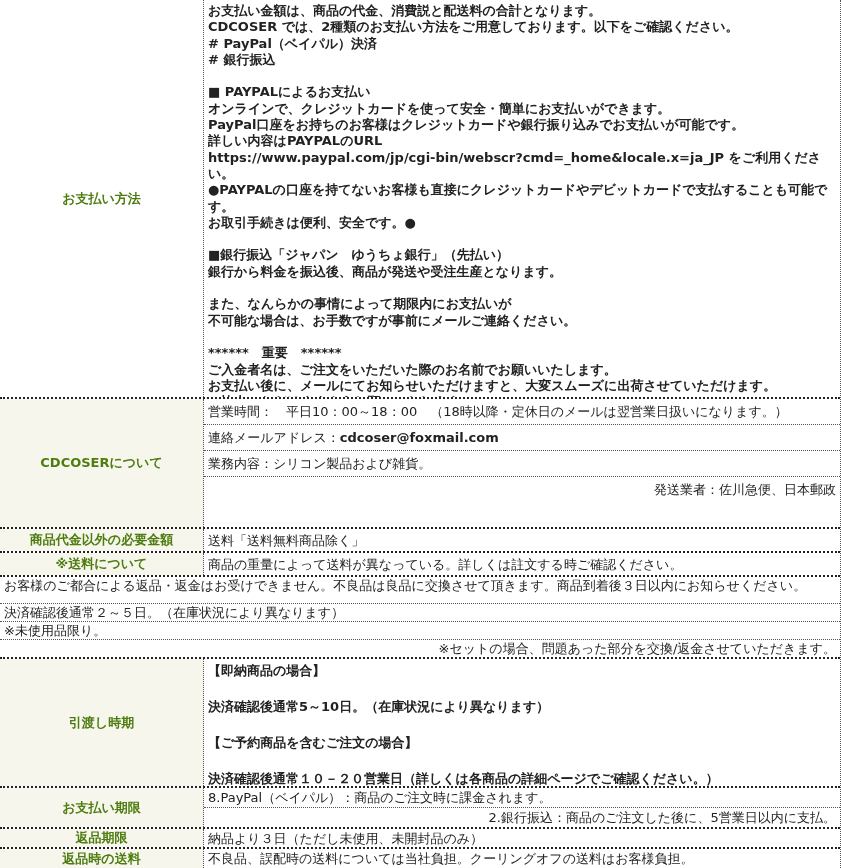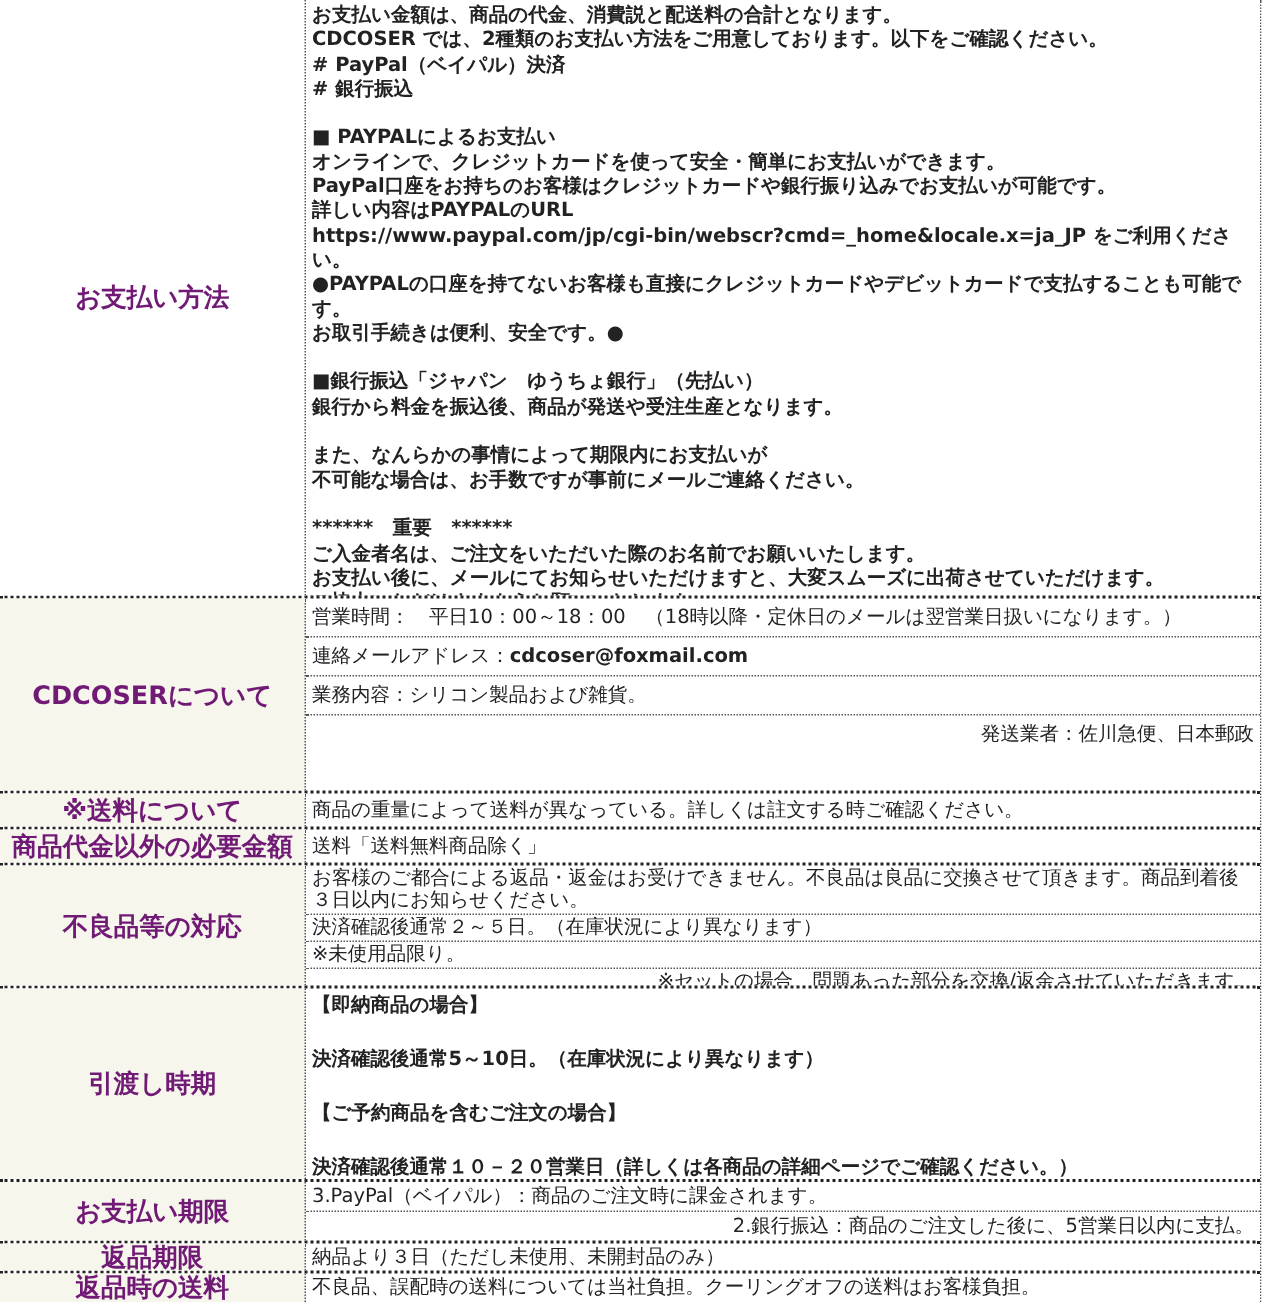--- a/index.html
+++ b/index.html
@@ -17,24 +17,24 @@
   .row {
     display:flex;
     border-top:2px dotted #222;
     width:100%;
   }
   .row.first { border-top:none; }
   .label-cell {
     width:204px; min-width:204px;
     display:flex; align-items:center; justify-content:center;
     font-weight:bold;
-    font-size:17px;
+    font-size:13px;
     background:#f7f6ec;
     border-right:1px dotted #555;
-    color:#701a75;
+    color:#4d7c0f;
   }
   .label-cell.plain { background:#fff; }
   .content-cell {
     flex:1;
     font-size:13px;
     color:#222;
     overflow:hidden;
   }
   .multiline {
     white-space:pre-wrap;
@@ -110,36 +110,35 @@
   <div class="row h-about">
     <div class="label-cell">CDCOSERについて</div>
     <div class="content-cell">
       <div class="subrow about-subrow">営業時間：　平日10：00～18：00　（18時以降・定休日のメールは翌営業日扱いになります。）</div>
       <div class="subrow about-subrow"><span>連絡メールアドレス：</span><span class="email-bold">cdcoser@foxmail.com</span></div>
       <div class="subrow about-subrow">業務内容：シリコン製品および雑貨。</div>
       <div class="subrow about-subrow">発送業者：佐川急便、日本郵政</div>
     </div>
   </div>
 
+  <div class="row h-fee">
+    <div class="label-cell">商品代金以外の必要金額</div>
+    <div class="content-cell">
+      <div class="single-line">送料「送料無料商品除く」</div>
+    </div>
+  </div>
+
   <div class="row h-shipnote">
     <div class="label-cell">※送料について</div>
     <div class="content-cell">
       <div class="single-line">商品の重量によって送料が異なっている。詳しくは註文する時ご確認ください。</div>
     </div>
   </div>
 
-  <div class="row h-fee">
-    <div class="label-cell">商品代金以外の必要金額</div>
-    <div class="content-cell">
-      <div class="single-line">送料「送料無料商品除く」</div>
-    </div>
-  </div>
-
   <div class="row h-defect">
-    <div class="label-cell">不良品等の対応</div>
     <div class="content-cell defect-col">
       <div class="subrow compact defect-first">お客様のご都合による返品・返金はお受けできません。不良品は良品に交換させて頂きます。商品到着後３日以内にお知らせください。</div>
       <div class="subrow compact">決済確認後通常２～５日。（在庫状況により異なります）</div>
       <div class="subrow compact">※未使用品限り。</div>
       <div class="subrow compact">※セットの場合、問題あった部分を交換/返金させていただきます。</div>
     </div>
   </div>
 
   <div class="row h-delivery">
     <div class="label-cell">引渡し時期</div>
@@ -150,21 +149,21 @@
 
 【ご予約商品を含むご注文の場合】
 
 決済確認後通常１０－２０営業日（詳しくは各商品の詳細ページでご確認ください。）</div>
     </div>
   </div>
 
   <div class="row h-deadline">
     <div class="label-cell">お支払い期限</div>
     <div class="content-cell">
-      <div class="subrow deadline-subrow">3.PayPal（ベイパル）：商品のご注文時に課金されます。</div>
+      <div class="subrow deadline-subrow">8.PayPal（ベイパル）：商品のご注文時に課金されます。</div>
       <div class="subrow deadline-subrow">2.銀行振込：商品のご注文した後に、5営業日以内に支払。</div>
     </div>
   </div>
 
   <div class="row h-retdead">
     <div class="label-cell">返品期限</div>
     <div class="content-cell">
       <div class="compact" style="line-height:17px;">納品より３日（ただし未使用、未開封品のみ）</div>
     </div>
   </div>

